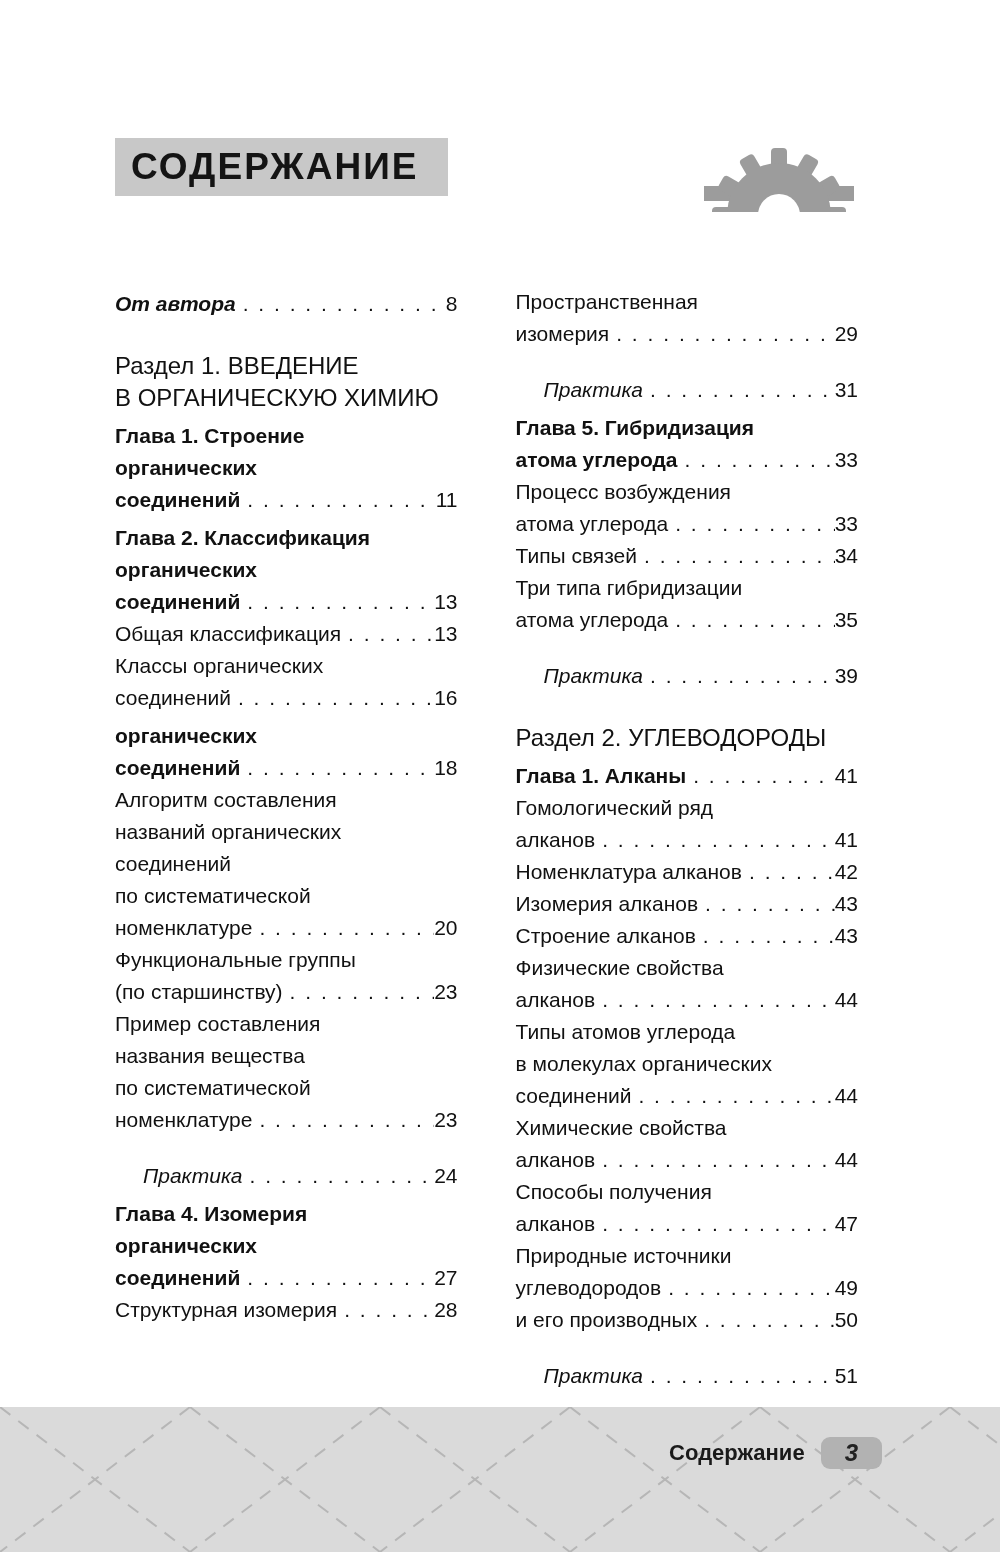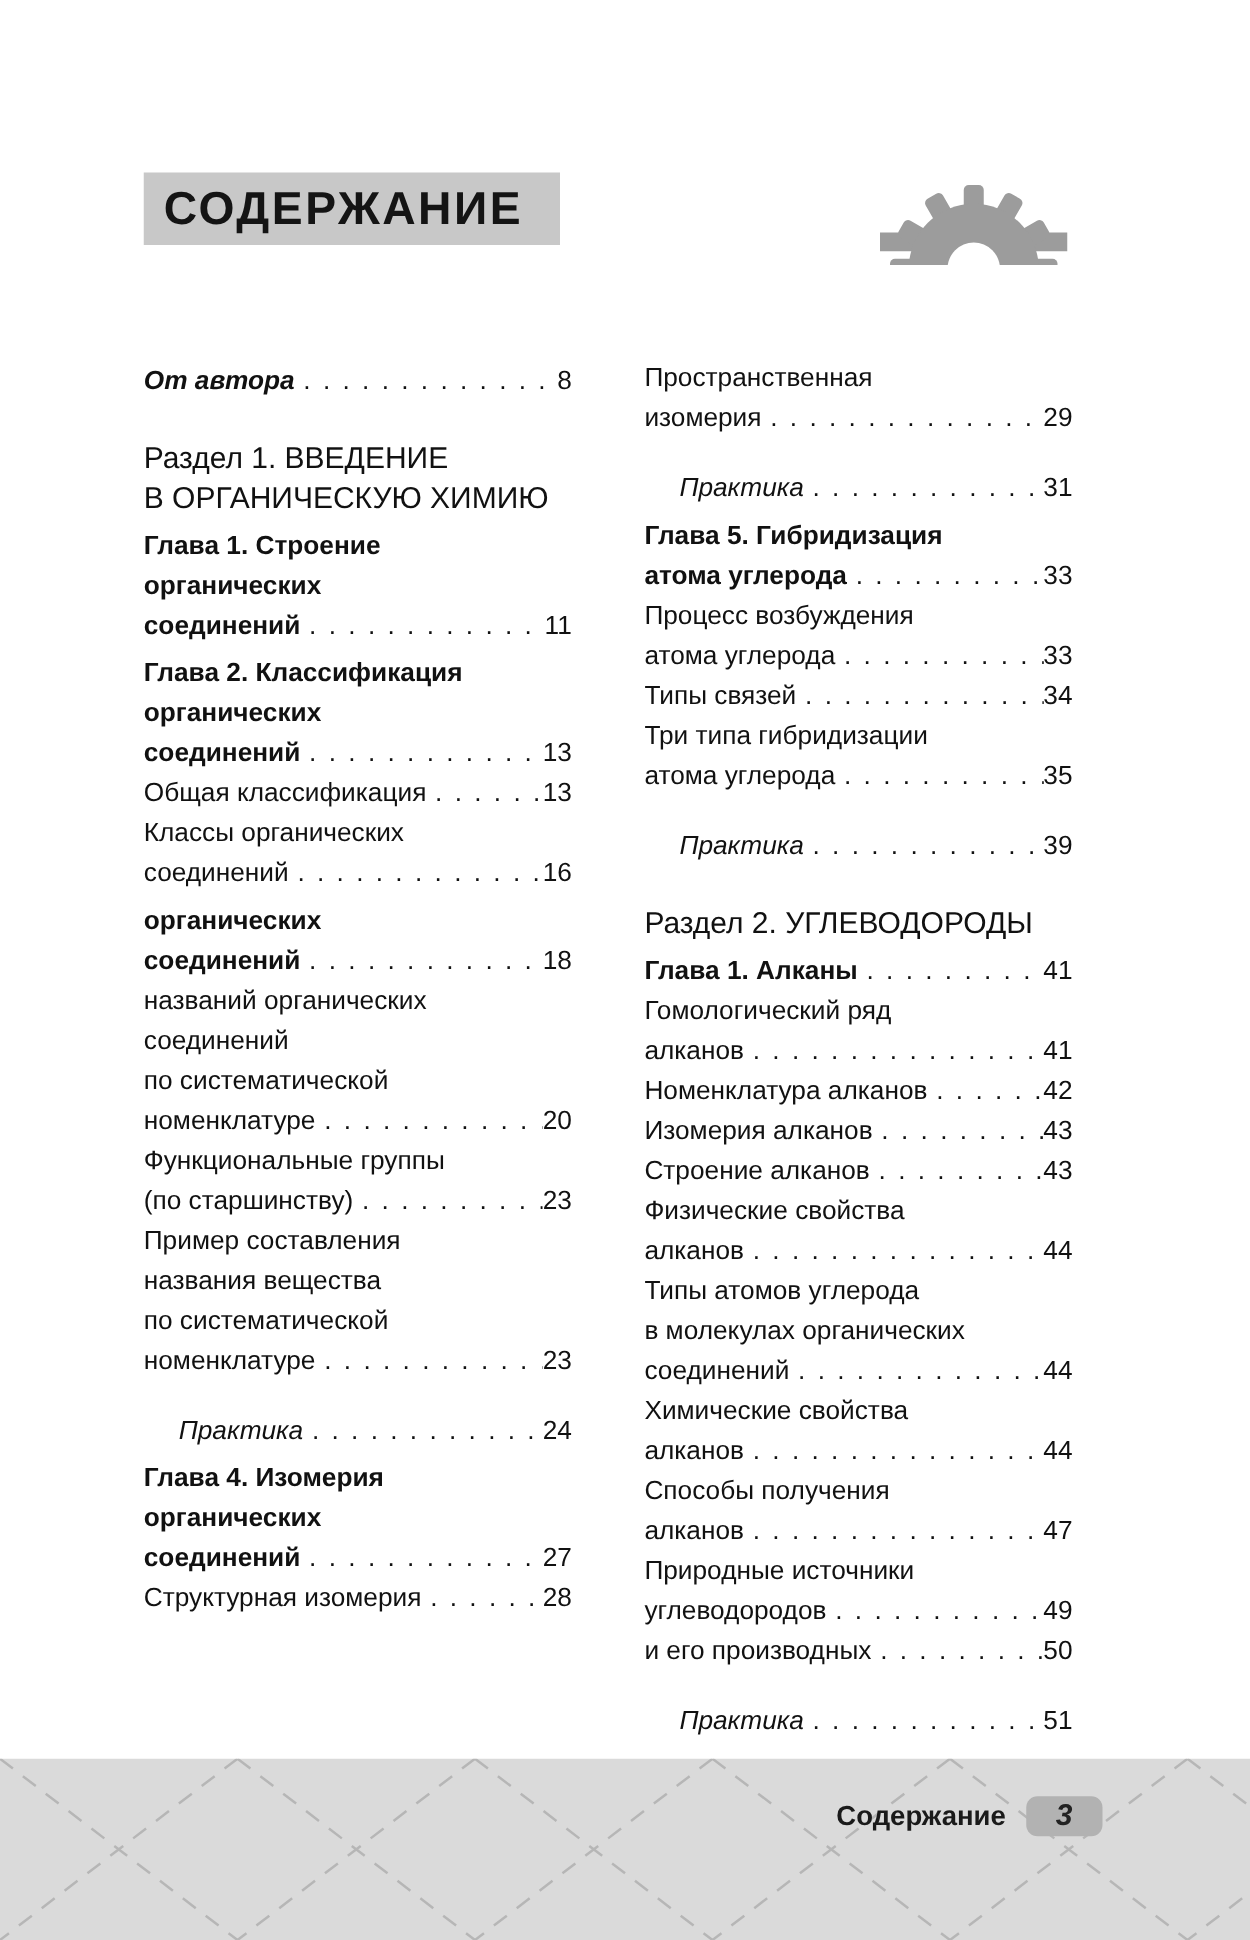--- a/index.html
+++ b/index.html
@@ -152,20 +152,21 @@
         </p>
         <p class="entry chapter">
           <span class="ln">органических</span>
           <span class="ln lnrow">
             <span class="t">соединений</span>
             <span class="dots" aria-hidden="true">. . . . . . . . . . . . . . . . . . . . . . . . . . . . . . . . . . . . . . . . . . . . . . . . . . . . . . . . . . . . . . . . . . . . . .</span>
             <span class="pg">18</span>
           </span>
         </p>
         <p class="entry plain">
+          <span class="ln">Алгоритм составления</span>
           <span class="ln">названий органических</span>
           <span class="ln">соединений</span>
           <span class="ln">по систематической</span>
           <span class="ln lnrow">
             <span class="t">номенклатуре</span>
             <span class="dots" aria-hidden="true">. . . . . . . . . . . . . . . . . . . . . . . . . . . . . . . . . . . . . . . . . . . . . . . . . . . . . . . . . . . . . . . . . . . . . .</span>
             <span class="pg">20</span>
           </span>
         </p>
         <p class="entry plain">

